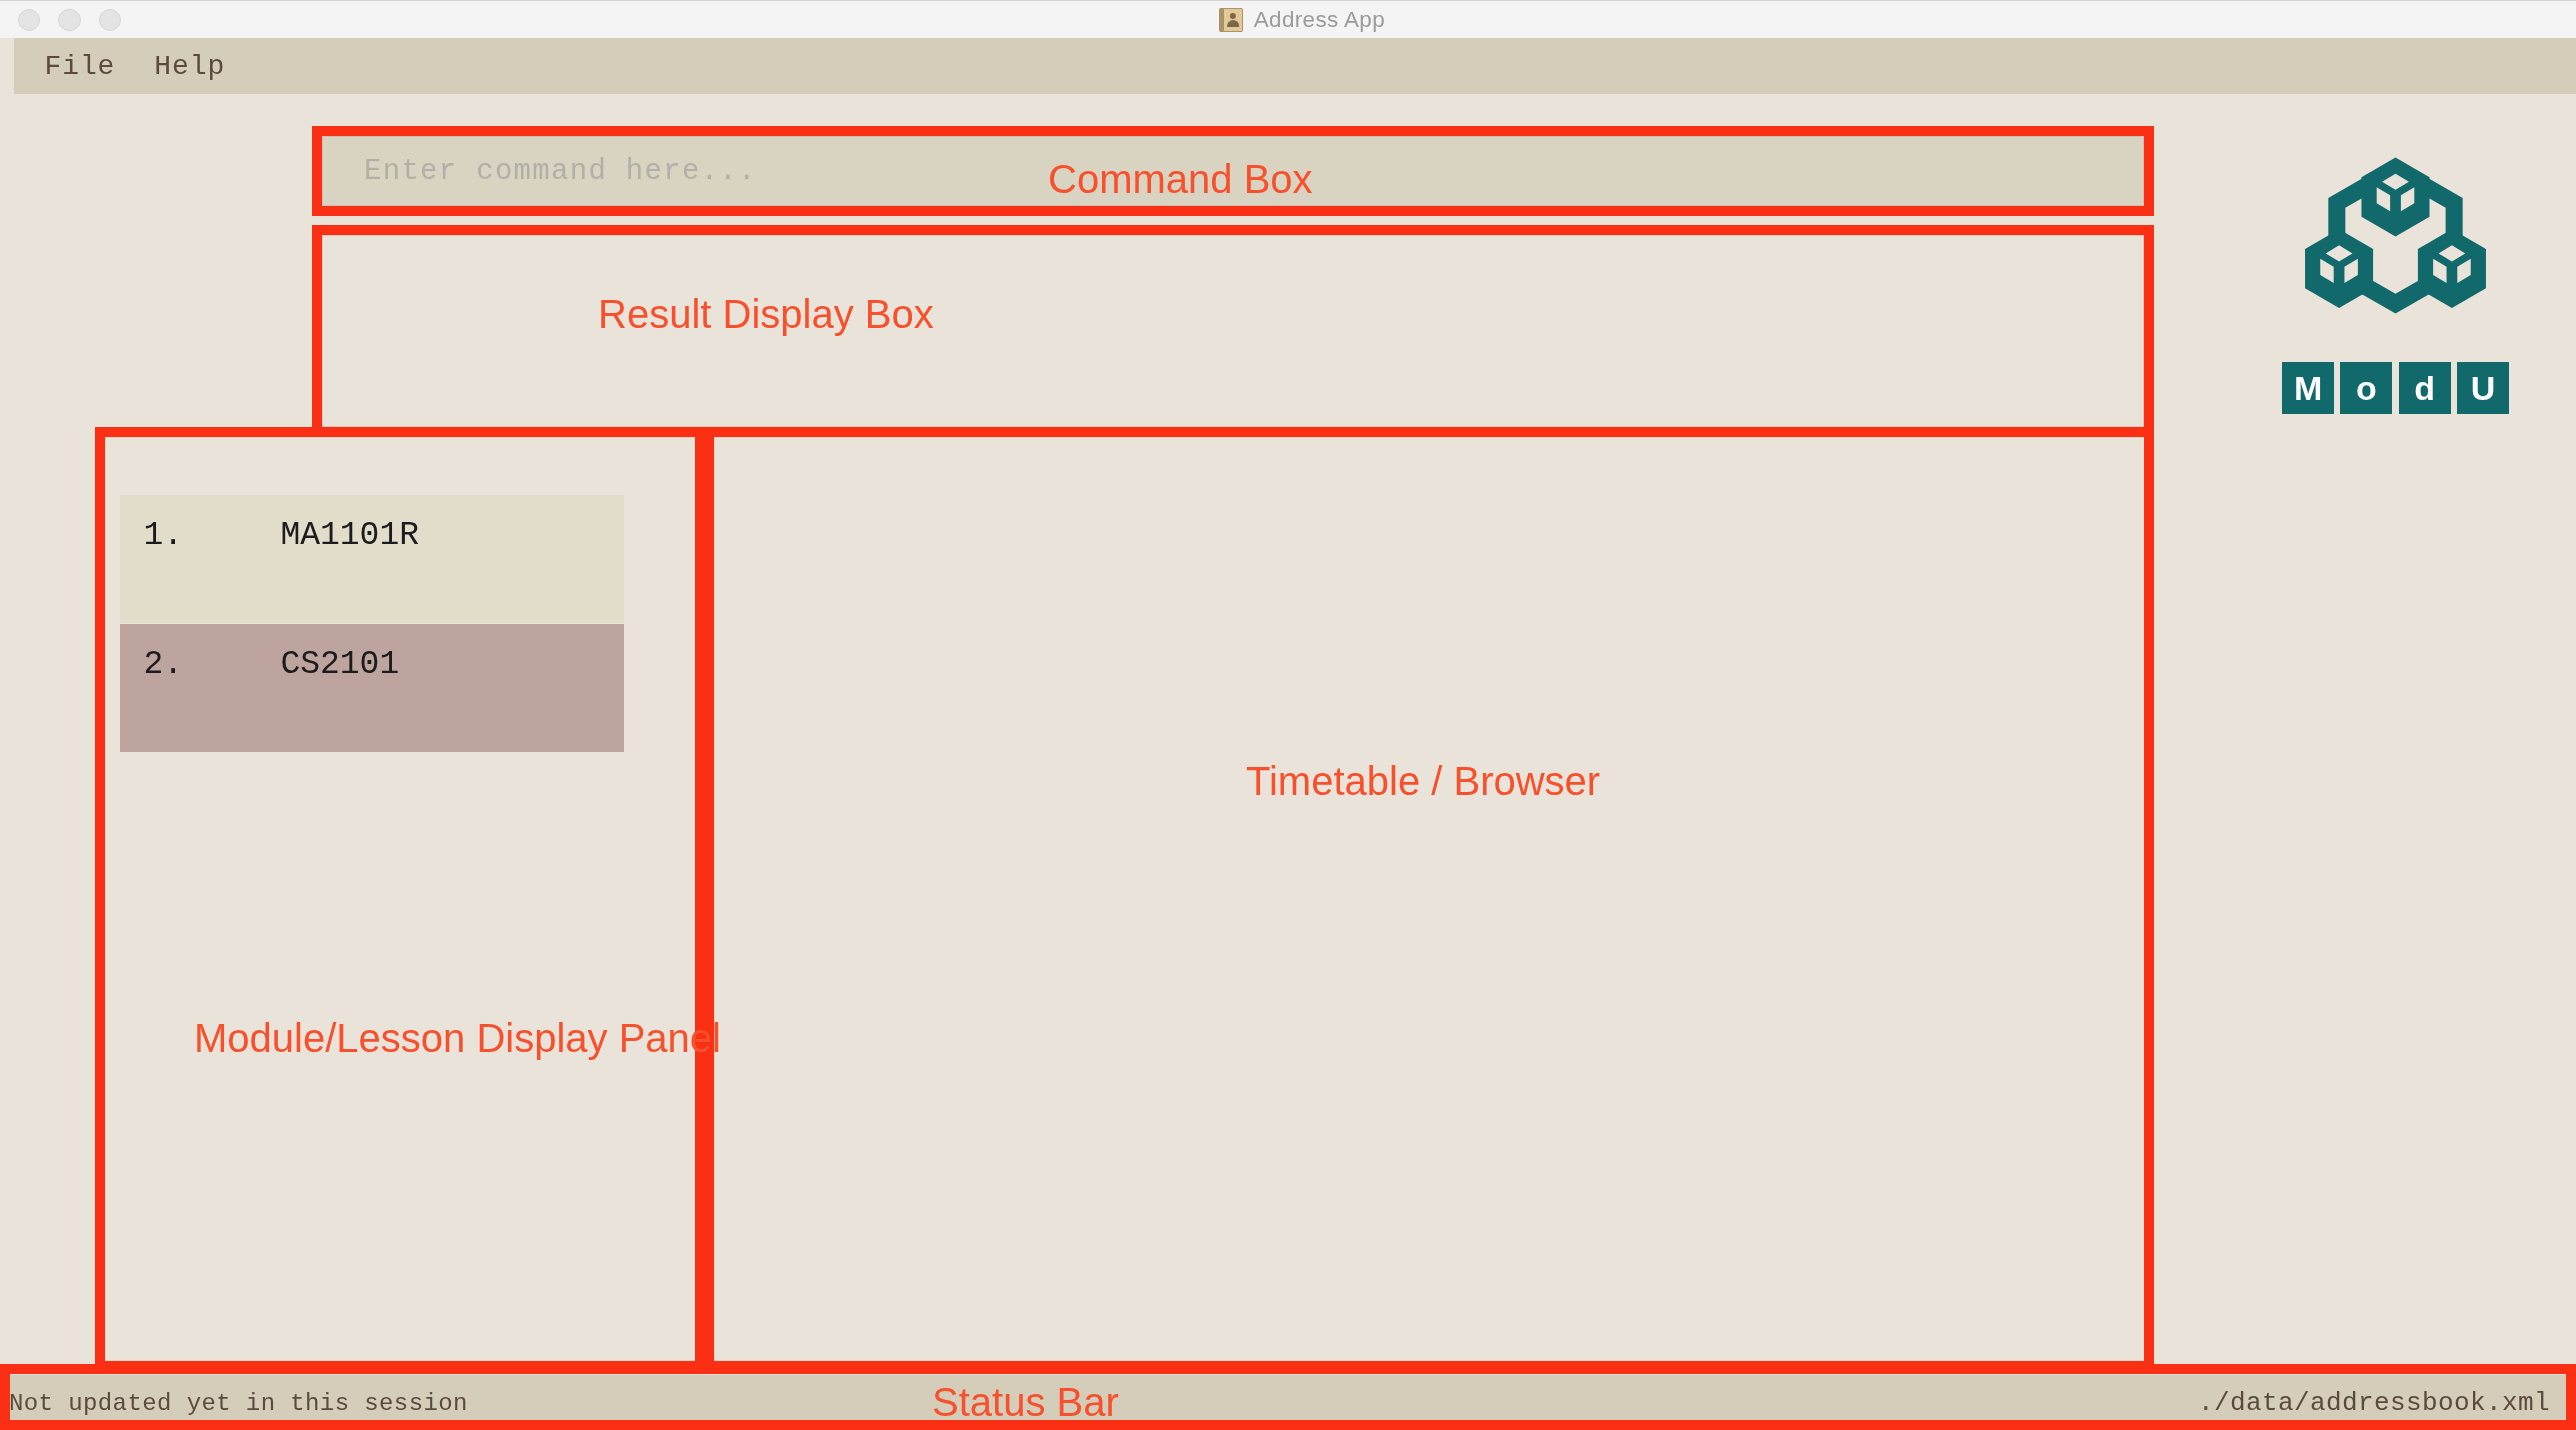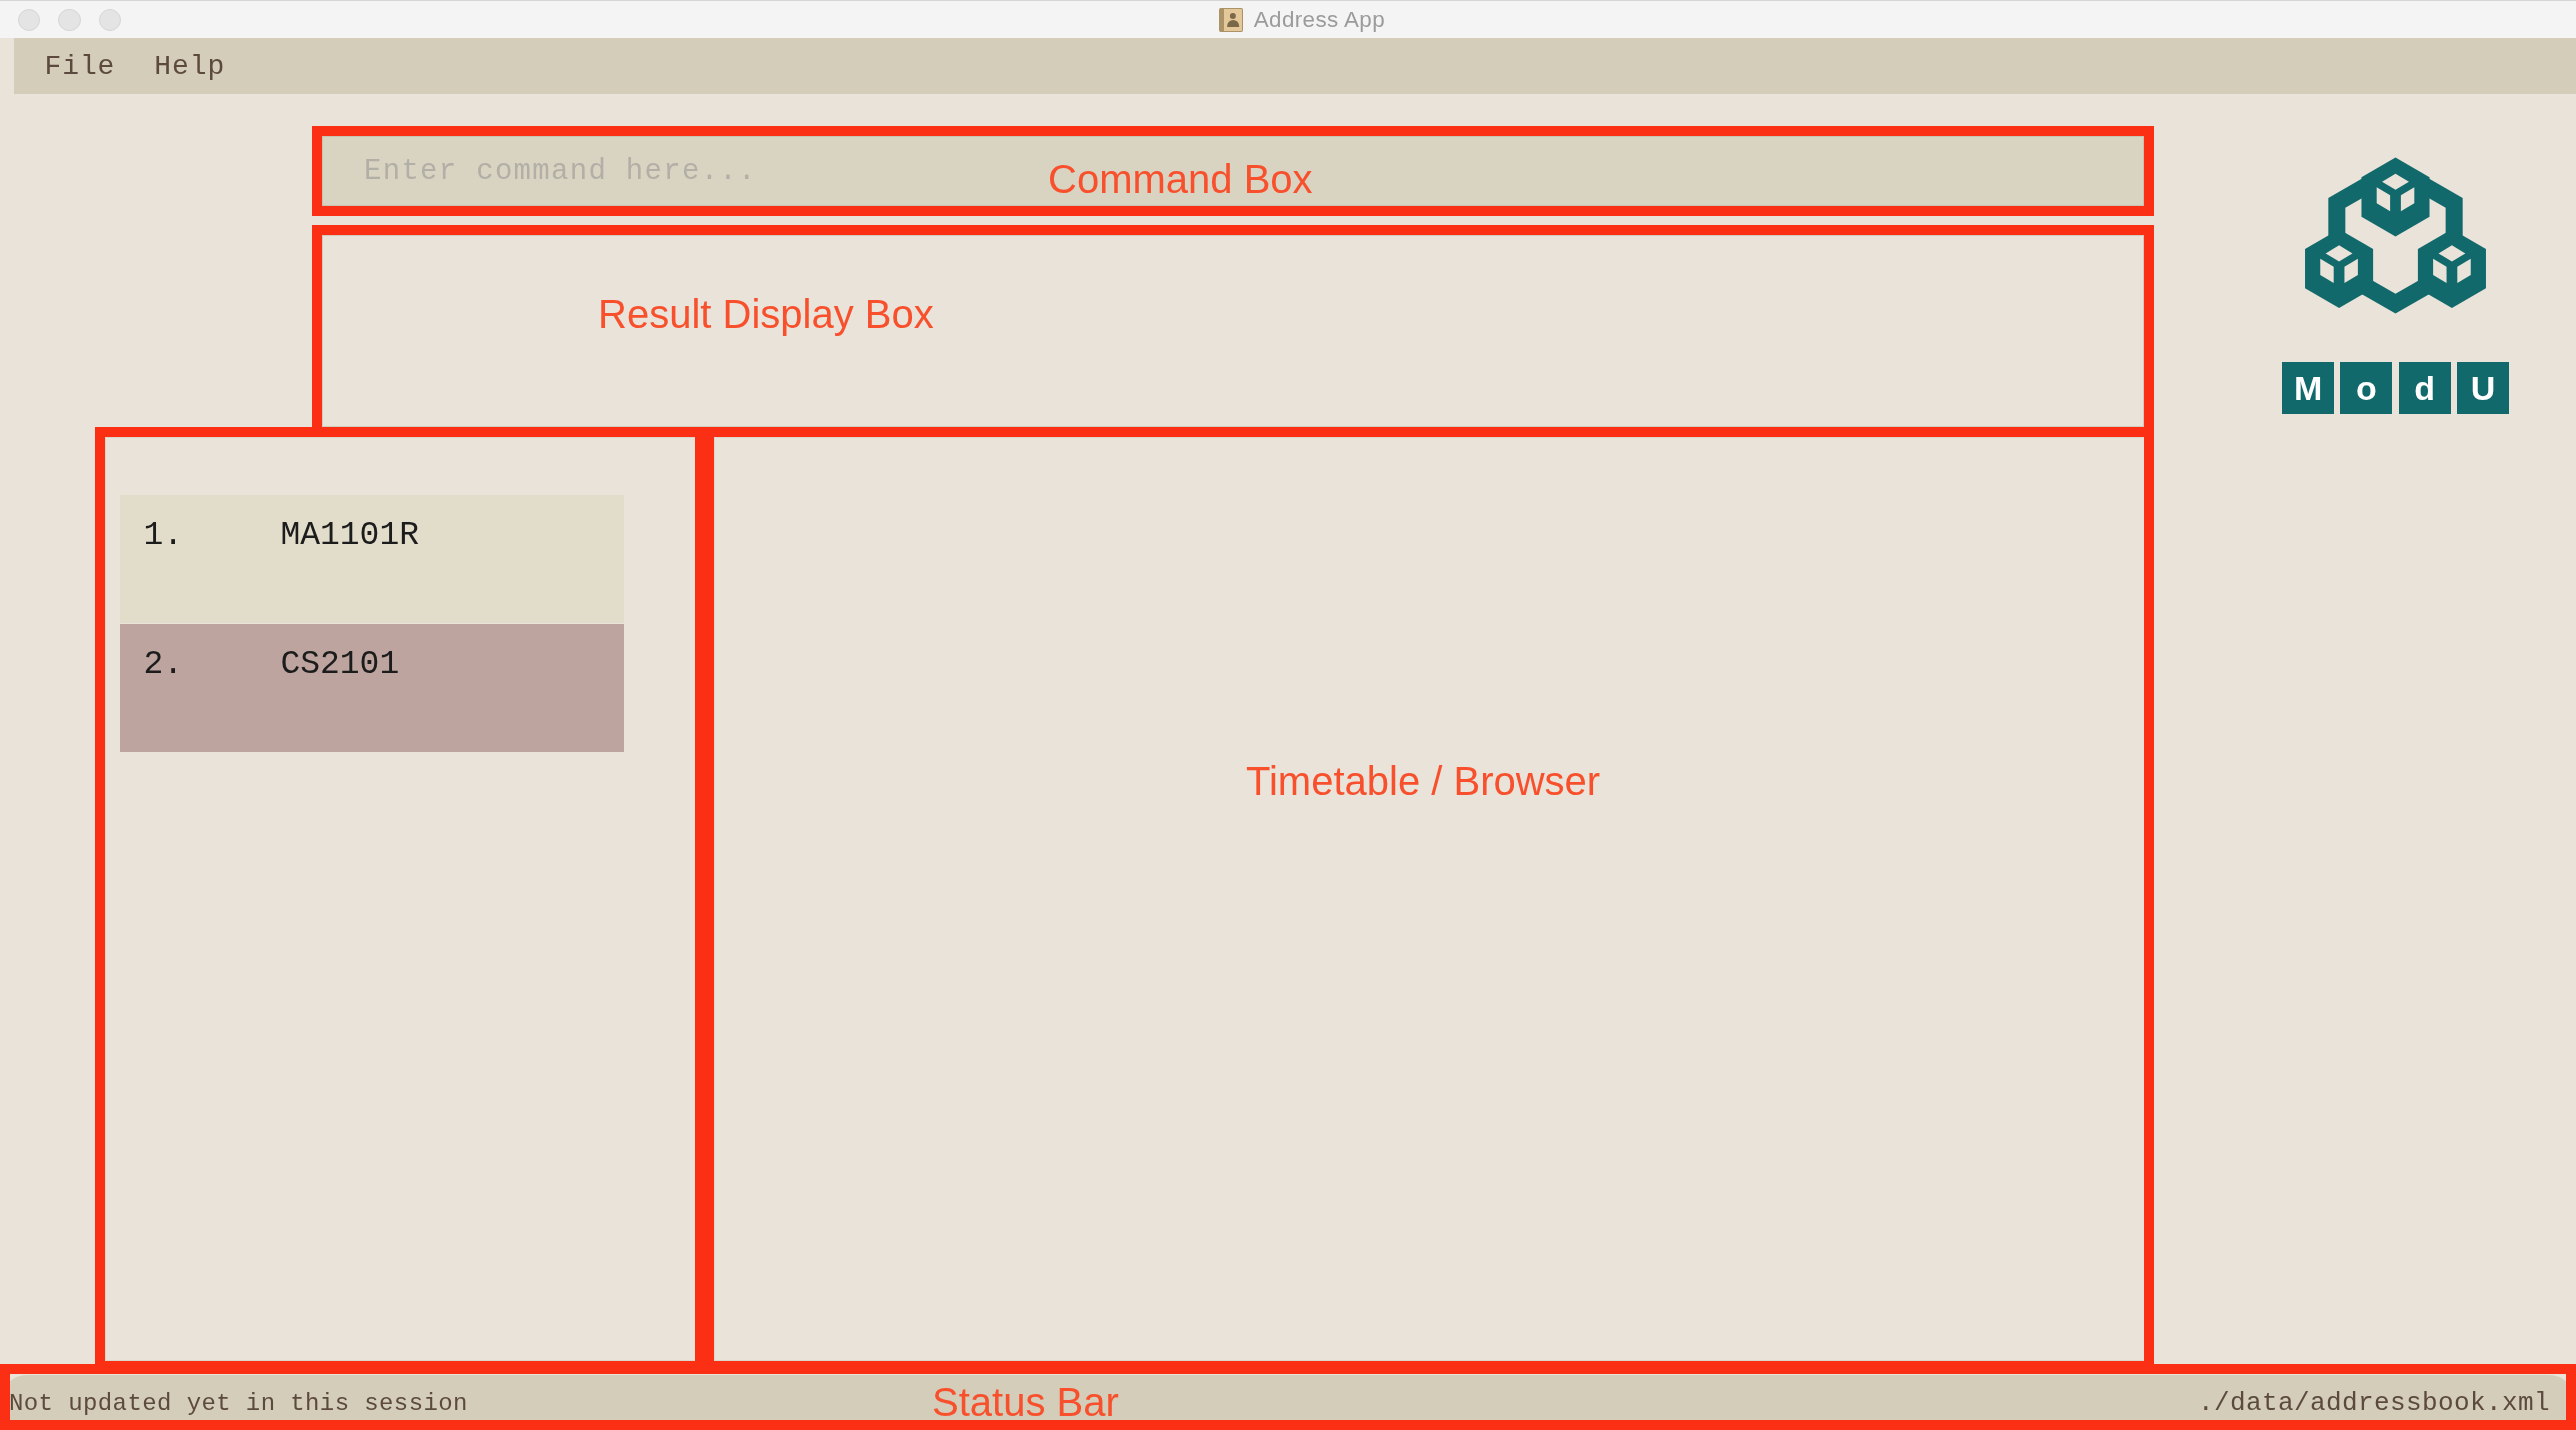--- a/index.html
+++ b/index.html
@@ -204,21 +204,20 @@
   }
 
   
   .statusbar {
     position: absolute;
     left: 0; bottom: 0;
     width: 2576px; height: 56px;
     background: #d3cdb9;
     display: flex;
     align-items: center;
-    border-radius: 27px;
   }
   .status-left {
     position: absolute;
     left: 9px;
     font-family: "Liberation Mono", monospace;
     font-size: 24px;
     color: #5d4a3f;
     letter-spacing: 0.4px;
   }
   .status-right {
@@ -314,17 +313,18 @@
   </div>
 
   <div class="anno" style="left:312px; top:126px; width:1842px; height:90px;"></div>
   <div class="anno" style="left:312px; top:225px; width:1842px; height:212px;"></div>
   <div class="anno" style="left:95px; top:427px; width:610px; height:944px;"></div>
   <div class="anno" style="left:704px; top:427px; width:1450px; height:944px;"></div>
   <div class="anno" style="left:0px; top:1364px; width:2576px; height:66px;"></div>
 
   <div class="anno-label" style="left:1048px; top:157px;">Command Box</div>
   <div class="anno-label" style="left:598px; top:292px;text-align:center;">Result Display Box</div>
+  <div class="anno-label" style="left:194px; top:1016px;">Module/Lesson Display Panel</div>
   <div class="anno-label" style="left:1246px; top:759px;">Timetable / Browser</div>
   <div class="anno-label" style="left:932px; top:1380px;">Status Bar</div>
 
 </div>
 
 
 </body></html>

